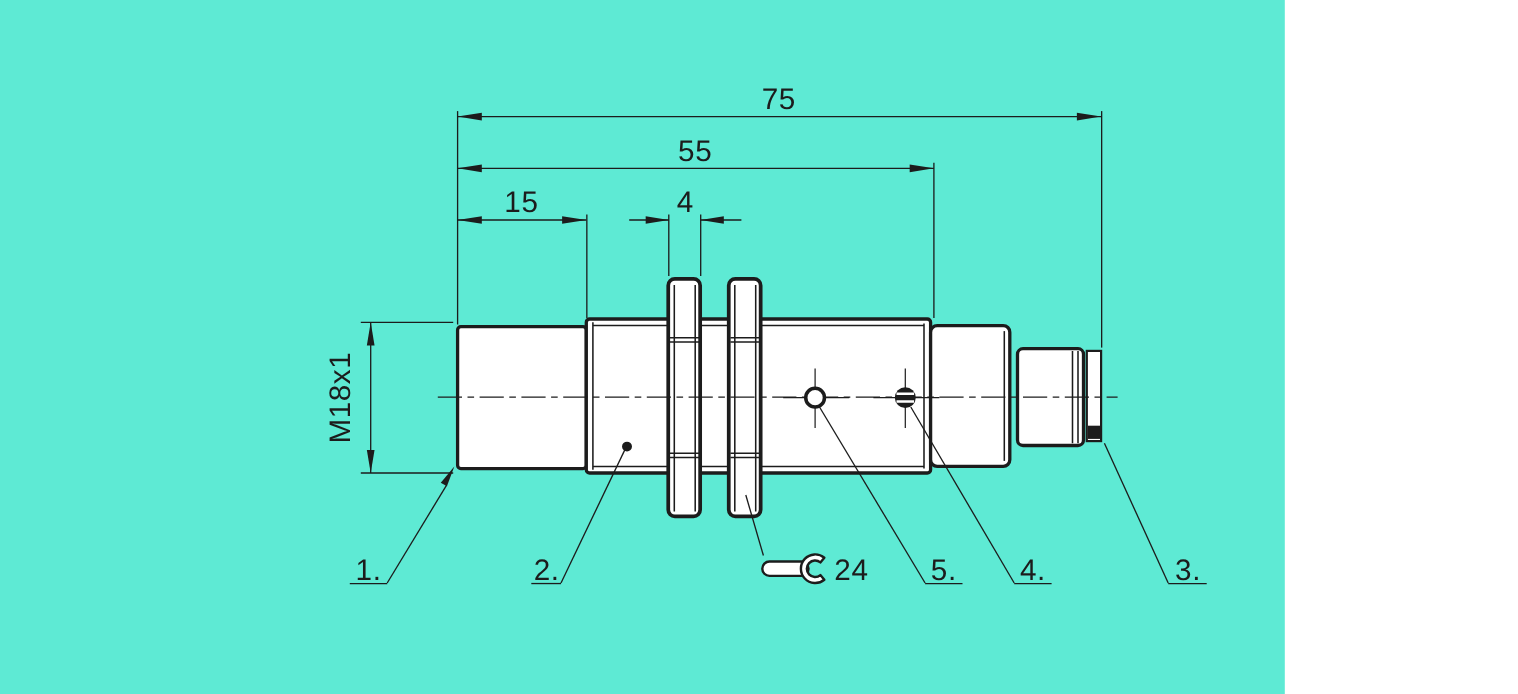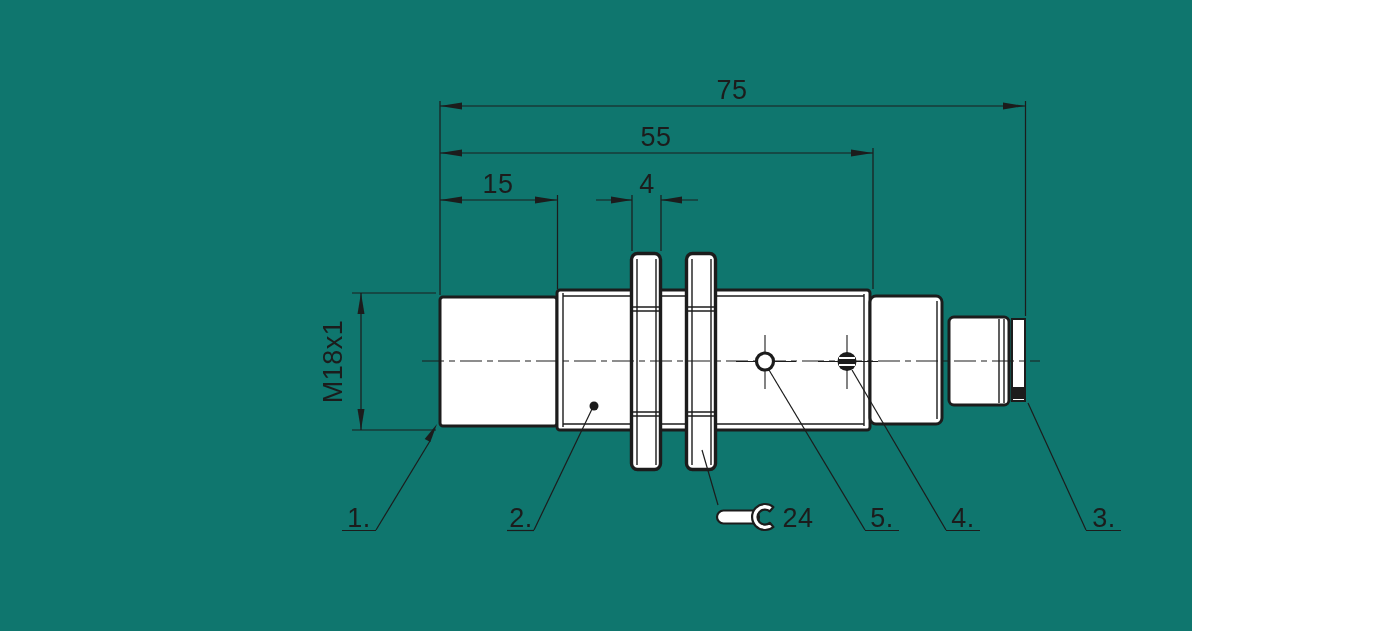--- a/index.html
+++ b/index.html
@@ -1,16 +1,16 @@
 <!DOCTYPE html>
 <html><head>
 <meta charset="utf-8">
 <style>
   html,body{margin:0;padding:0;background:#ffffff;}
-  .stage{position:relative;width:1168px;height:631px;background:#0f766e;overflow:hidden;padding-left:24px;}
+  .stage{position:relative;width:1168px;height:631px;background:#5eead4;overflow:hidden;}
   svg{display:block;}
   text{font-family:"Liberation Sans", sans-serif;fill:#1c1c1c;font-weight:400;}
   .dimtxt{font-size:27px;letter-spacing:0.5px;}
   .thin{stroke:#1c1c1c;stroke-width:1.2;fill:none;}
   .hair{stroke:#1c1c1c;stroke-width:1.1;fill:none;}
   .thick{stroke:#1c1c1c;stroke-width:3;fill:#ffffff;}
   .nut{stroke:#1c1c1c;stroke-width:3.4;fill:#ffffff;}
   .detail{stroke:#1c1c1c;stroke-width:1.4;fill:none;}
   .arrow{fill:#1c1c1c;stroke:none;}
 </style>

